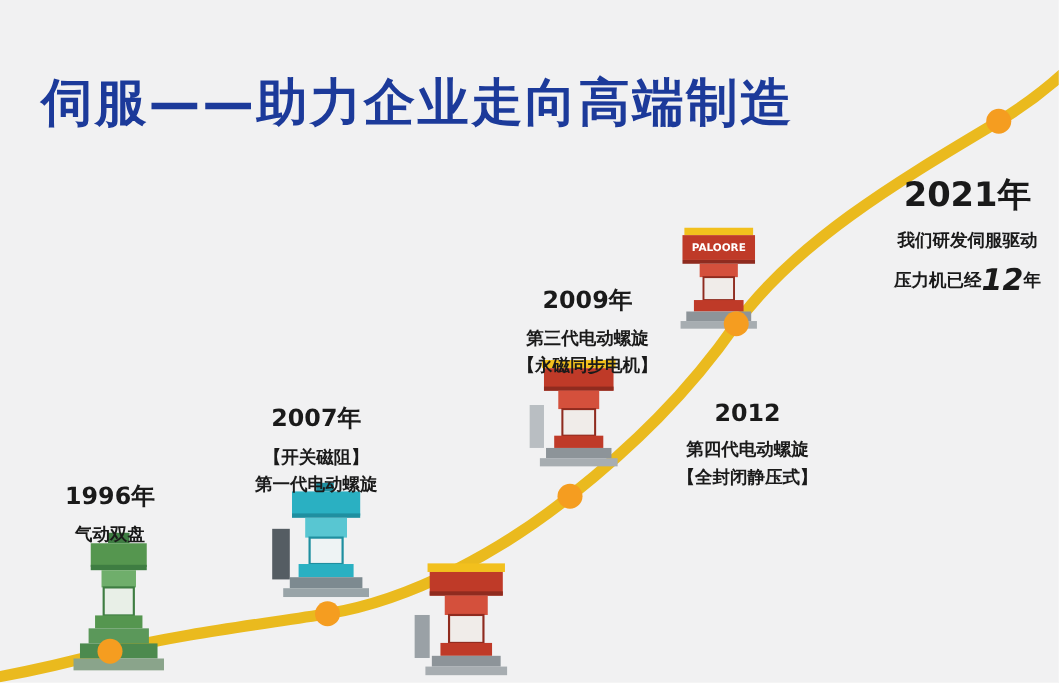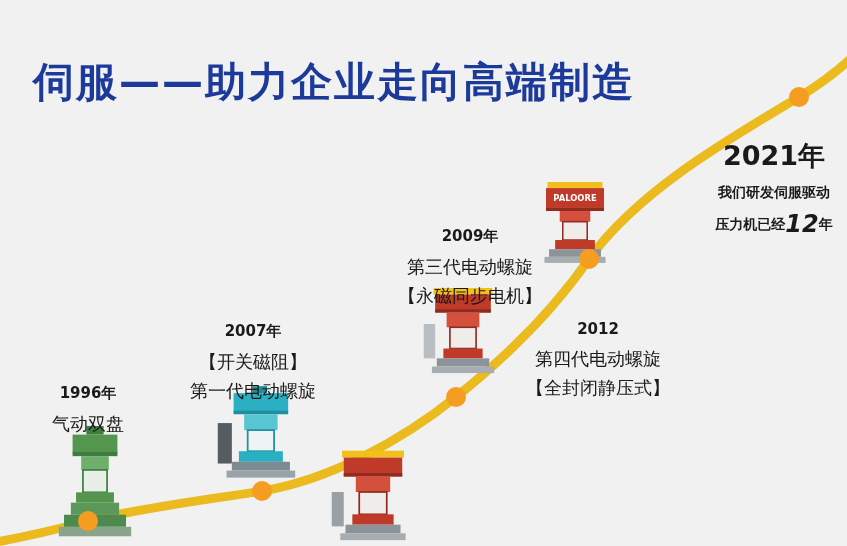--- a/index.html
+++ b/index.html
@@ -13,22 +13,22 @@
     --color-machine_red:#bf3a28;
     --color-banner_yellow:#f2c01d;
   }
   html,body{margin:0;padding:0;}
   body{font-family:"DejaVu Sans","Liberation Sans",sans-serif;background:#ffffff;}
   .stage{position:relative;width:847px;height:546px;background:var(--color-background);overflow:hidden;}
   svg.layer{position:absolute;left:0;top:0;width:847px;height:546px;pointer-events:none;}
   .title{position:absolute;left:16px;top:38px;margin:17px;font-size:41px;font-weight:700;
          letter-spacing:2px;color:var(--color-title);white-space:nowrap;}
   .milestone{position:absolute;text-align:center;color:var(--color-text);}
-  .m-year{font-size:15px;font-weight:700;margin-bottom:7px;}
-  .m-line{font-size:18px;font-weight:400;line-height:1.6;}
+  .m-year{font-size:19px;font-weight:700;margin-bottom:7px;}
+  .m-line{font-size:14px;font-weight:700;line-height:1.6;}
   .m-1996{left:36px;top:384px;width:104px;}
   .m-2007{left:178px;top:322px;width:150px;}
   .m-2008{left:293px;top:369px;width:150px;}
   .m-2009{left:388px;top:227px;width:164px;}
   .m-2012{left:518px;top:308px;width:160px;margin-top:12px;}
   .machine{position:absolute;}
   .machine-1996{left:50px;top:426px;width:90px;height:112px;}
   .machine-2007{left:216px;top:386px;width:88px;height:97px;}
   .machine-2008{left:330px;top:450px;width:86px;height:96px;}
   .machine-2009{left:421px;top:288px;width:84px;height:90px;}

